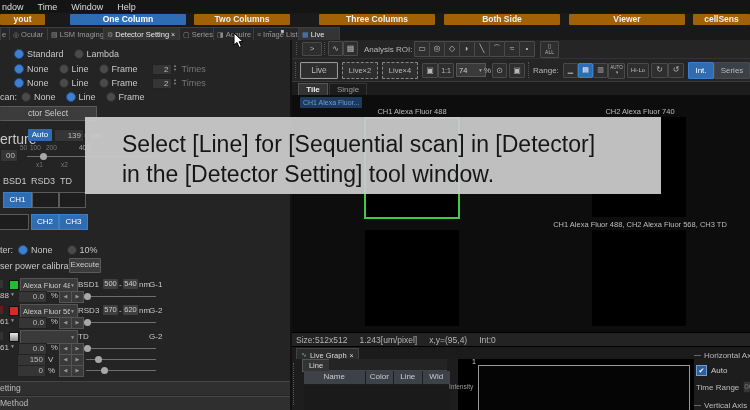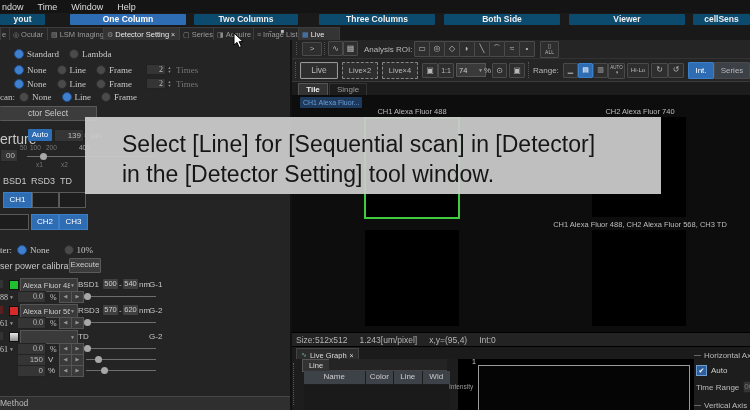--- a/index.html
+++ b/index.html
@@ -3,21 +3,21 @@
 <meta charset="utf-8">
 <style>
   html,body{margin:0;padding:0;background:#101010;}
   #app{position:relative;width:750px;height:410px;overflow:hidden;background:#1e1e1e;
        font-family:"Liberation Sans",sans-serif;color:#c8c8c8;font-size:10px;}
   .a{position:absolute;}
   
   .menubar{left:0;top:0;width:750px;height:13px;background:#141414;display:flex;align-items:center;gap:14px;padding-left:2px;border-bottom:1px solid #000;}
   .menubar span{font-size:9px;color:#ddd;}
   .layoutbar{left:0;top:13px;width:750px;height:13px;background:#1a1a1a;}
-  .laybtn{position:absolute;top:1px;height:11px;background:#0c4a6e;color:#eee;font-weight:bold;font-size:8.5px;
+  .laybtn{position:absolute;top:1px;height:11px;background:#a16207;color:#eee;font-weight:bold;font-size:8.5px;
           text-align:center;line-height:11px;border-radius:1px;}
   .laybtn.sel{background:#2e6cb4;color:#fff;}
   
   .tabrow{left:0;top:26px;width:750px;height:14px;background:#191919;border-bottom:1px solid #000;}
   .dtab{position:absolute;top:1px;height:12px;background:#262626;border:1px solid #3d3d3d;color:#999;
         font-size:7.5px;line-height:11px;padding:0 3px;white-space:nowrap;overflow:hidden;display:flex;align-items:center;gap:2px;}
   .dtab.active{background:#343434;color:#e8e8e8;}
   .dtab .ticon{font-size:7px;color:#8a8a8a;}
   .winbtn{position:absolute;top:3px;width:9px;height:8px;color:#bbb;font-size:6px;line-height:8px;text-align:center;}
   
@@ -32,21 +32,21 @@
   .spinner span{font-size:4px;line-height:3.5px;color:#888;text-align:center;}
   .dd{font-size:5px;color:#999;}
   .arrbtn{position:absolute;width:11px;height:10px;background:#3a3a3a;border:1px solid #555;color:#999;
           font-size:5px;text-align:center;line-height:9px;}
   .slider{position:absolute;height:1px;background:#6e6e6e;}
   .knob{position:absolute;width:7px;height:7px;border-radius:50%;background:#a8a8a8;top:-3px;}
   .grip{position:absolute;width:2px;border-left:1px dotted #555;}
   
   .panel-left{left:0;top:40px;width:290px;height:370px;background:#242424;}
   .panel-right{left:292px;top:40px;width:458px;height:370px;background:#1f1f1f;border-left:2px solid #111;margin-left:-2px;}
-  .rrow{position:absolute;display:flex;align-items:center;font-size:9px;white-space:nowrap;font-family:Liberation Serif, serif;}
+  .rrow{position:absolute;display:flex;align-items:flex-start;font-size:9px;white-space:nowrap;}
   .rrow .radio{margin-right:3px;}
   .rrow .gap{width:10px;}
   .secbar{position:absolute;left:0;width:290px;height:13px;background:#2f2f2f;border-top:1px solid #464646;
           color:#bbb;font-size:8.5px;line-height:13px;}
   .chbtn{position:absolute;height:14px;background:#1d1d1d;border:1px solid #5a5a5a;color:#ddd;font-size:8px;
          text-align:center;line-height:13px;}
   .swatch{position:absolute;width:8px;height:8px;border:1px solid #111;}
   .ddbox{position:absolute;height:12px;background:#3a3a3a;border:1px solid #555;color:#ccc;font-size:7.5px;
          line-height:11px;padding:0 2px;display:flex;justify-content:space-between;align-items:center;}
   .nmbox{position:absolute;height:10px;background:#3f3f3f;color:#ccc;font-size:7.5px;line-height:10px;text-align:center;border-radius:1px;}
@@ -85,21 +85,21 @@
   <div class="a menubar">
     <span>ndow</span>
     <span>Time</span>
     <span>Window</span>
     <span>Help</span>
   </div>
 
   <div class="a layoutbar">
     <div class="laybtn" style="left:0;width:45px">yout</div>
     <div class="laybtn sel" style="left:70px;width:116px">One Column</div>
-    <div class="laybtn" style="left:194px;width:104px">Two Columns</div>
+    <div class="laybtn" style="left:194px;width:96px">Two Columns</div>
     <div class="laybtn" style="left:444px;width:116px">Both Side</div>
     <div class="laybtn" style="left:319px;width:116px">Three Columns</div>
     <div class="laybtn" style="left:569px;width:116px">Viewer</div>
     <div class="laybtn" style="left:693px;width:57px">cellSens</div>
   </div>
 
   <div class="a tabrow">
     <div class="dtab" style="left:0;width:6px;padding:0 1px">
         <span>e</span>
       </div>
@@ -319,20 +319,21 @@
       </div>
 
     <div class="a vbox" style="left:17px;top:325px;width:25px;height:10px;line-height:10px;padding-right:2px">0</div>
     <span class="a lbl" style="left:48px;top:326px;font-size:8px">%</span>
     <div class="arrbtn" style="left:59px;top:325px">◀</div>
     <div class="arrbtn" style="left:71px;top:325px">▶</div>
     <div class="slider" style="left:86px;top:330px;width:70px">
         <div class="knob" style="left:15px"></div>
       </div>
 
+    <div class="secbar" style="top:341px">etting</div>
     <div class="secbar" style="top:356px">Method</div>
     <div class="a" style="left:0;top:370px;width:290px;height:0"></div>
   </div>
 
   <div class="a panel-right">
 
     <div class="tb" style="top:0;height:18px;border-bottom:1px solid #333">
       <div class="grip" style="left:4px;top:2px;height:13px"></div>
       <div class="ibtn" style="left:10px;top:2px;width:18px;height:12px;font-size:8px;line-height:12px">&gt;</div>
       <div class="grip" style="left:32px;top:2px;height:13px"></div>

